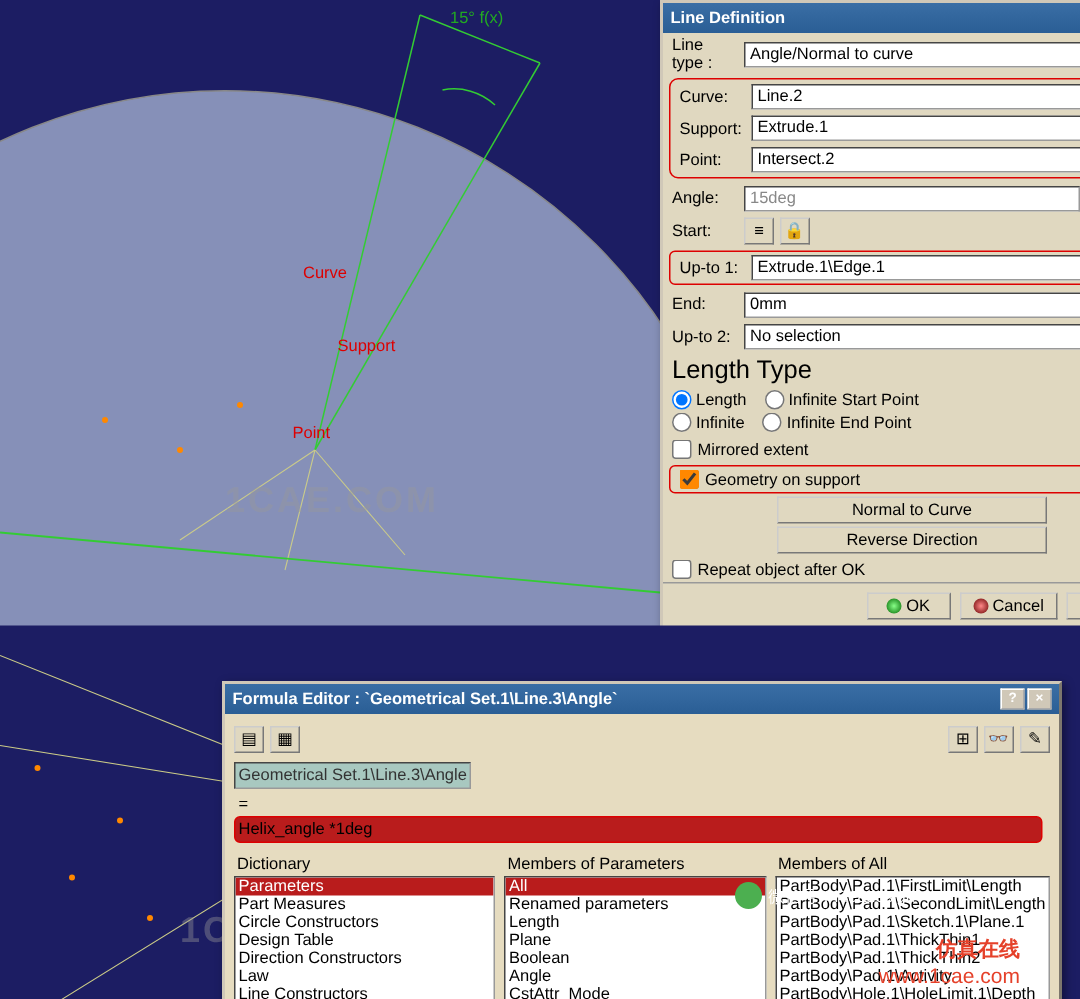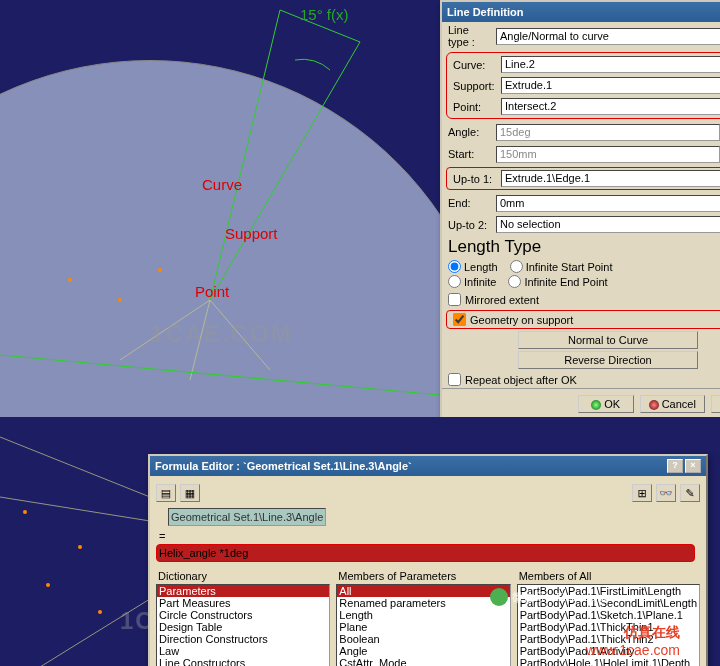--- a/index.html
+++ b/index.html
@@ -1,20 +1,20 @@
 <!DOCTYPE html>
 <html><head>
 <meta charset="utf-8">
 <style>
   * { box-sizing: border-box; margin: 0; padding: 0; font-family: Tahoma, sans-serif; font-size: 11px; }
   body { width: 720px; height: 666px; background: #1a1a5c; overflow: hidden; position: relative; }
   .viewport { position: absolute; }
   .vp1 { top: 0; left: 0; width: 720px; height: 415px; background: #1c1d63; }
   .curve-arc { position: absolute; width: 700px; height: 700px; border: 1px solid #888; border-radius: 50%; top: 60px; left: -200px; background: #8690b8; }
-  .lbl { color: #d00; font-size: 15px; position: absolute; }
+  .lbl { color: #d00; font-size: 11px; position: absolute; }
   .watermark { position: absolute; color: #999; font-size: 24px; opacity: 0.4; font-weight: bold; letter-spacing: 2px; }
   .dialog { position: absolute; border: 2px outset #d0c8b8; background: #e0d8c0; box-shadow: 2px 2px 6px rgba(0,0,0,0.4); }
   .titlebar { background: linear-gradient(#3a6ea5, #2a5e95); color: #fff; padding: 3px 5px; font-weight: bold; display: flex; align-items: center; }
   .titlebar .spacer { flex: 1; }
   .tbtn { width: 16px; height: 14px; background: #d0c8b8; border: 1px outset #fff; margin-left: 2px; text-align: center; line-height: 10px; font-size: 9px; }
   .row { display: flex; align-items: center; padding: 2px 6px; gap: 4px; }
   .row label { width: 44px; }
   .field { flex: 1; background: #fff; border: 1px inset #999; padding: 1px 3px; height: 17px; overflow: hidden; white-space: nowrap; }
   .field.dim { color: #888; }
   .icobtn { width: 20px; height: 18px; border: 1px outset #ccc; background: #e0d8c0; text-align: center; line-height: 16px; }
@@ -29,21 +29,21 @@
   .red-outline { border: 1.5px solid #d00 !important; border-radius: 4px; }
   .btnbar { display: flex; justify-content: flex-end; gap: 6px; padding: 6px; border-top: 1px solid #999; }
   .btnbar .btn { min-width: 56px; }
   .orb { width: 10px; height: 10px; border-radius: 50%; display: inline-block; margin-right: 3px; vertical-align: middle; }
   .orb.green { background: radial-gradient(#8f8, #060); }
   .orb.red { background: radial-gradient(#f88, #600); }
   .vp2 { top: 417px; left: 0; width: 720px; height: 249px; background: #1c1d63; }
   .formula { top: 454px; left: 148px; width: 560px; }
   .formula .body { background: #e6dcc0; padding: 4px 6px; }
   .formula input.long { width: 99%; background: #b91c1c; border: 1px inset #999; padding: 2px; margin: 2px 0; }
-  .path-box { background: #a8c8c0; color: #333; border: 1px inset #999; padding: 2px; margin: 2px 12px; }
+  .path-box { background: #a8c8c0; color: #333; border: 1px inset #999; padding: 2px; margin: 2px 0; }
   .cols { display: flex; gap: 6px; margin-top: 4px; }
   .col { flex: 1; }
   .col-header { padding: 2px; font-size: 11px; }
   .listbox { background: #fff; border: 1px inset #999; height: 95px; overflow: hidden; }
   .listbox .item { padding: 0 2px; white-space: nowrap; overflow: hidden; }
   .listbox .item.sel { background: #b91c1c; color: #fff; }
   .toolicons { display: flex; gap: 4px; padding: 4px 0; }
   .site-wm { position: absolute; right: 40px; bottom: 8px; text-align: right; }
   .site-wm .line1 { color: #e5412a; font-size: 14px; font-weight: bold; }
   .site-wm .line2 { color: #e5412a; font-size: 14px; }
@@ -103,21 +103,20 @@
       </div>
   </div>
   <div class="row">
     <label>Angle:</label>
     <div class="field dim">15deg</div>
     <span class="icobtn">≡</span>
     <span class="icobtn red-outline">f(x)</span>
   </div>
   <div class="row">
     <label>Start:</label>
-    <div class="field dim">150mm</div>
     <span class="icobtn">≡</span>
     <span class="icobtn">🔒</span>
   </div>
   <div class="row red-outline" style="margin:2px 4px;">
     <label>Up-to 1:</label>
     <div class="field">Extrude.1\Edge.1</div>
   </div>
   <div class="row">
     <label>End:</label>
     <div class="field">0mm</div>

